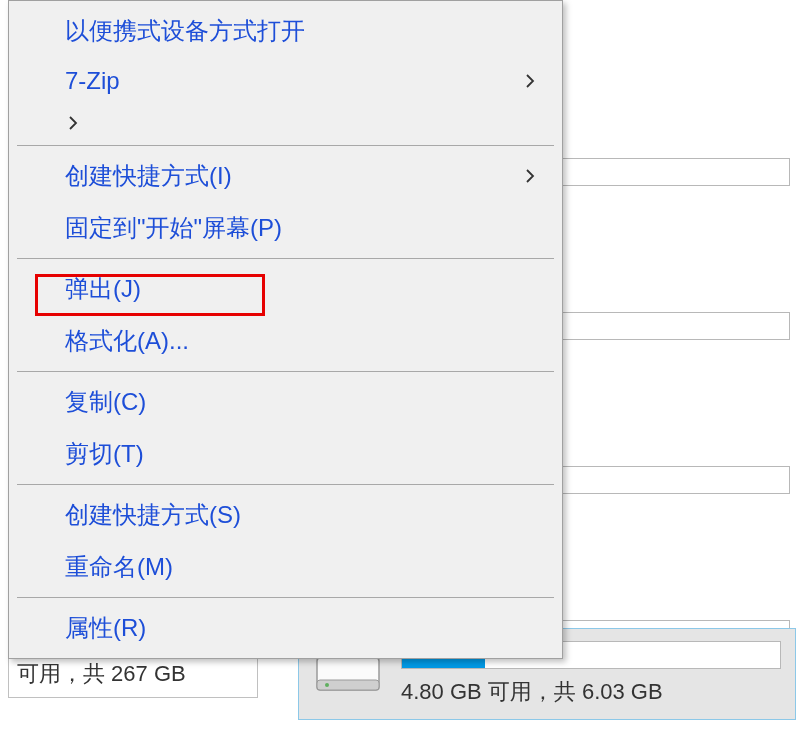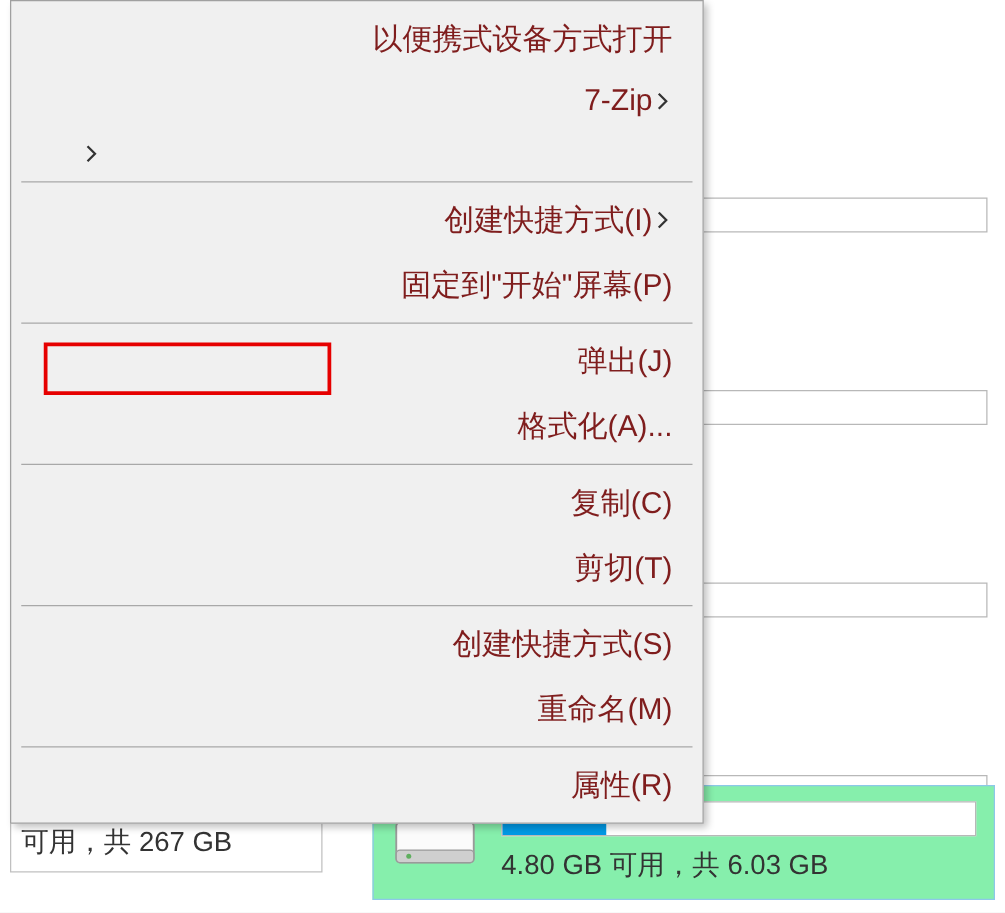--- a/index.html
+++ b/index.html
@@ -58,44 +58,43 @@
       border: 1px solid #c0c0c0;
       padding: 8px;
     }
     .bottom-left-text {
       font-size: 22px;
       color: #333;
     }
     .drive-item-bottom {
       display: flex;
       align-items: center;
-      background: #86efac;
+      background: #e5e5e5;
       border: 1px solid #8cc8e8;
       padding: 12px 14px;
       margin-left: 40px;
     }
     .context-menu {
       position: absolute;
       top: 0;
       left: 8px;
       width: 555px;
       background: #f0f0f0;
       border: 1px solid #a0a0a0;
       box-shadow: 3px 3px 6px rgba(0,0,0,0.25);
       padding: 4px 0;
     }
     .menu-item {
       display: flex;
       align-items: center;
       justify-content: space-between;
       padding: 10px 24px 10px 56px;
       font-size: 24px;
-      color: #7f1d1d;
+      color: #1d4ed8;
       cursor: default;
-      text-align: right;
     }
     .menu-item .label {
       flex: 1;
     }
     .menu-arrow {
       width: 16px;
       height: 16px;
       flex-shrink: 0;
     }
     .menu-separator {

